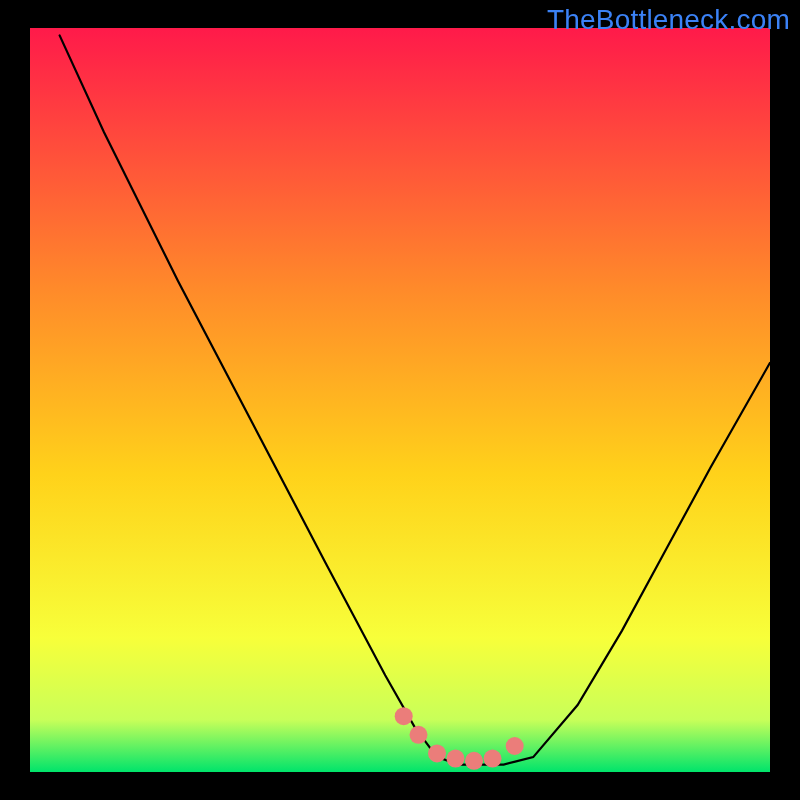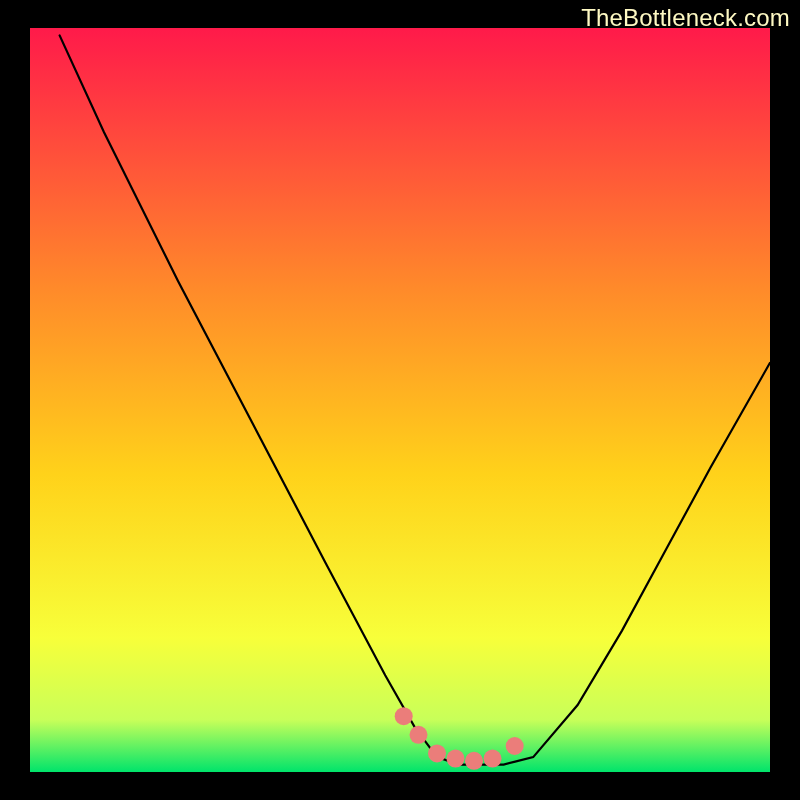--- a/index.html
+++ b/index.html
@@ -14,22 +14,22 @@
   .frame {
     position: relative;
     width: 800px;
     height: 800px;
     background: #000;
   }
   .watermark {
     position: absolute;
     top: 4px;
     right: 10px;
-    color: #fef9c3;
-    font-size: 24px;
+    color: #3b82f6;
+    font-size: 28px;
     font-weight: 500;
     letter-spacing: 0.2px;
     z-index: 20;
   }
   svg {
     position: absolute;
     top: 0;
     left: 0;
   }
 </style>

